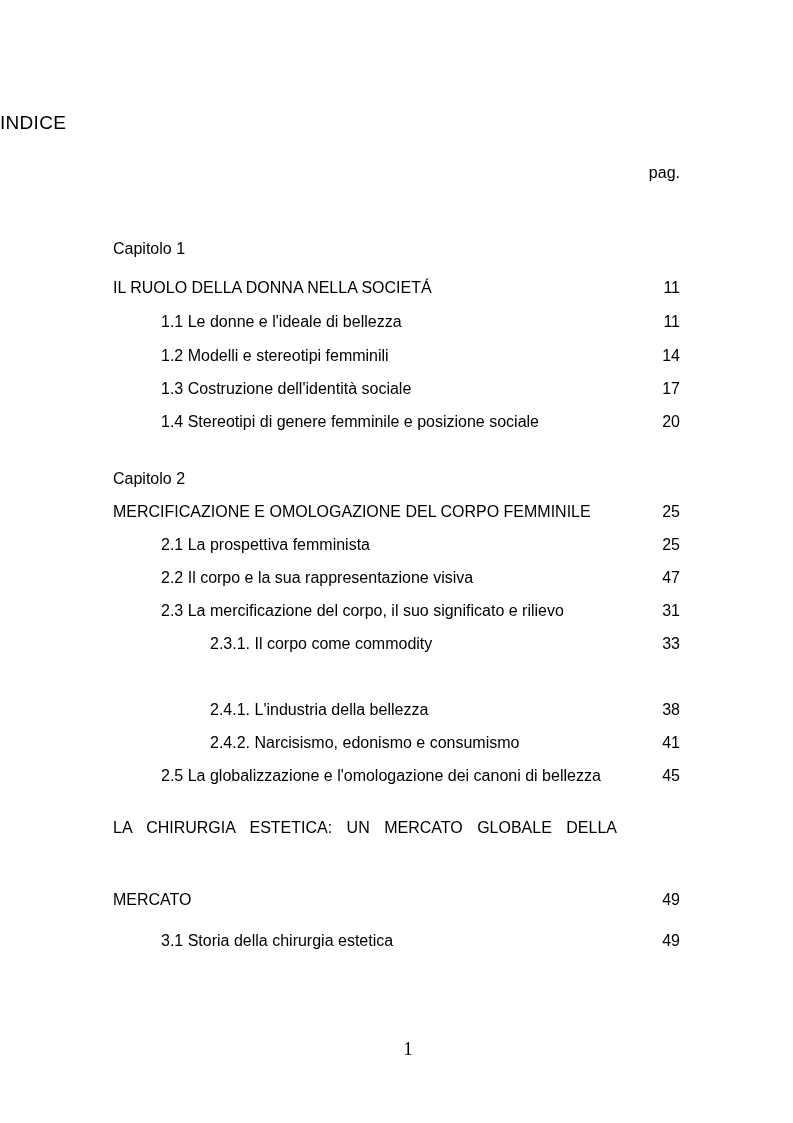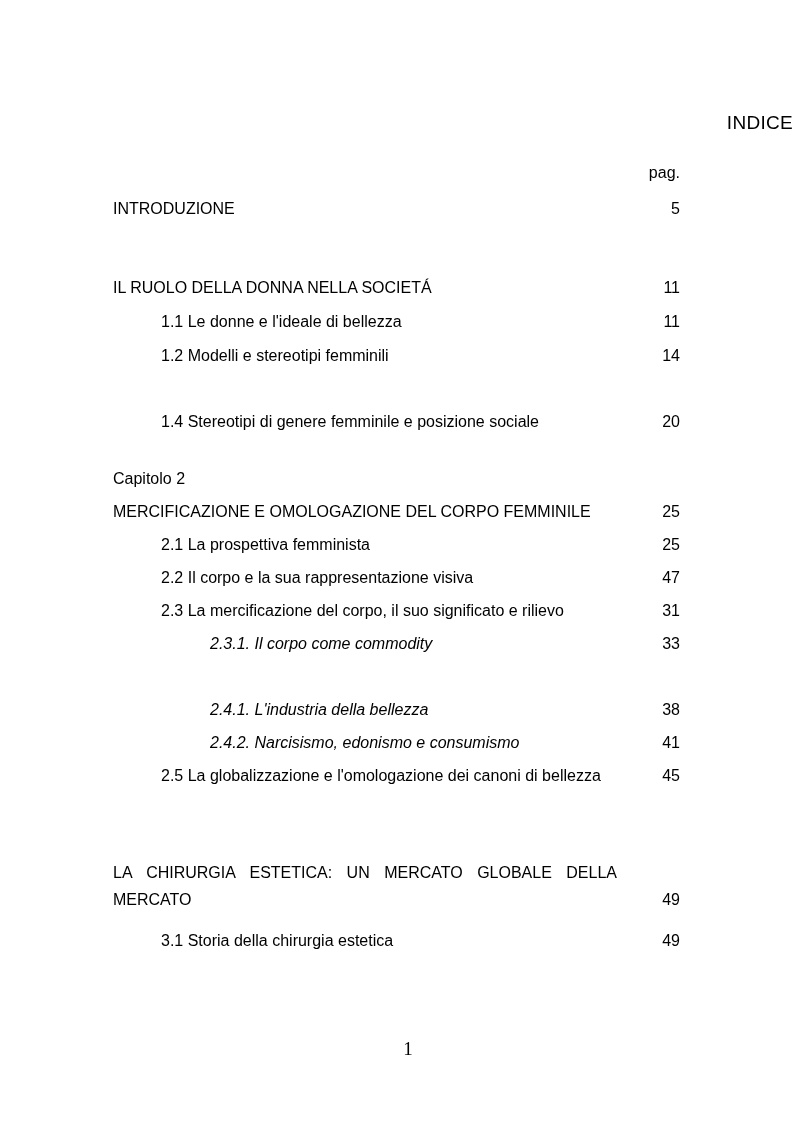--- a/index.html
+++ b/index.html
@@ -16,39 +16,39 @@
     font-family: "Liberation Sans", "DejaVu Sans", sans-serif;
     font-size: 16px;
     overflow: hidden;
   }
   .doc-title {
     position: absolute;
     top: 112px;
     left: 0;
     width: 793px;
     margin: 0;
-    text-align: right;
+    text-align: left;
     font-size: 19px;
     font-weight: normal;
     line-height: 22px;
     letter-spacing: 0.3px;
   }
   .row {
     position: absolute;
     left: 113px;
     width: 567px; 
     display: flex;
     justify-content: space-between;
     align-items: flex-end;
     line-height: 19px;
     white-space: nowrap;
   }
   .row .label { flex: 1 1 auto; }
   .row .lvl1 { padding-left: 48px; }
-  .row .lvl2 { padding-left: 97px; font-style: italic; }
+  .row .lvl2 { padding-left: 97px; }
   .row .pagenum {
     flex: 0 0 auto;
     text-align: right;
     padding-left: 12px;
   }
   .row.right-only { justify-content: flex-end; }
   .justify-line {
     position: absolute;
     left: 113px;
     width: 504px;
@@ -71,36 +71,39 @@
 <body>
 
 <div class="page">
 
   <h1 class="doc-title">INDICE</h1>
 
   <div class="row right-only" style="top:163px">
     <span>pag.</span>
   </div>
 
-  <div class="row" style="top:199px">
-    <span class="label">INTRODUZIONE</span>
-    <span class="pagenum">5</span>
+
+  <div class="row" style="top:239px">
+    <span class="label">Capitolo 1</span>
   </div>
-
   <div class="row" style="top:278px">
     <span class="label">IL RUOLO DELLA DONNA NELLA SOCIETÁ</span>
     <span class="pagenum">11</span>
   </div>
   <div class="row" style="top:312px">
     <span class="label lvl1">1.1 Le donne e l'ideale di bellezza</span>
     <span class="pagenum">11</span>
   </div>
   <div class="row" style="top:346px">
     <span class="label lvl1">1.2 Modelli e stereotipi femminili</span>
     <span class="pagenum">14</span>
+  </div>
+  <div class="row" style="top:379px">
+    <span class="label lvl1">1.3 Costruzione dell'identità sociale</span>
+    <span class="pagenum">17</span>
   </div>
   <div class="row" style="top:412px">
     <span class="label lvl1">1.4 Stereotipi di genere femminile e posizione sociale</span>
     <span class="pagenum">20</span>
   </div>
 
   <div class="row" style="top:469px">
     <span class="label">Capitolo 2</span>
   </div>
   <div class="row" style="top:502px">
@@ -129,21 +132,21 @@
   </div>
   <div class="row" style="top:733px">
     <span class="label lvl2">2.4.2. Narcisismo, edonismo e consumismo</span>
     <span class="pagenum">41</span>
   </div>
   <div class="row" style="top:766px">
     <span class="label lvl1">2.5 La globalizzazione e l'omologazione dei canoni di bellezza</span>
     <span class="pagenum">45</span>
   </div>
 
-  <div class="justify-line" style="top:863px">LA CHIRURGIA ESTETICA: UN MERCATO GLOBALE DELLA</div>
+  <div class="justify-line" style="top:818px">LA CHIRURGIA ESTETICA: UN MERCATO GLOBALE DELLA</div>
   <div class="row" style="top:890px">
     <span class="label">MERCATO</span>
     <span class="pagenum">49</span>
   </div>
   <div class="row" style="top:931px">
     <span class="label lvl1">3.1 Storia della chirurgia estetica</span>
     <span class="pagenum">49</span>
   </div>
 
   <div class="footer-num">1</div>

